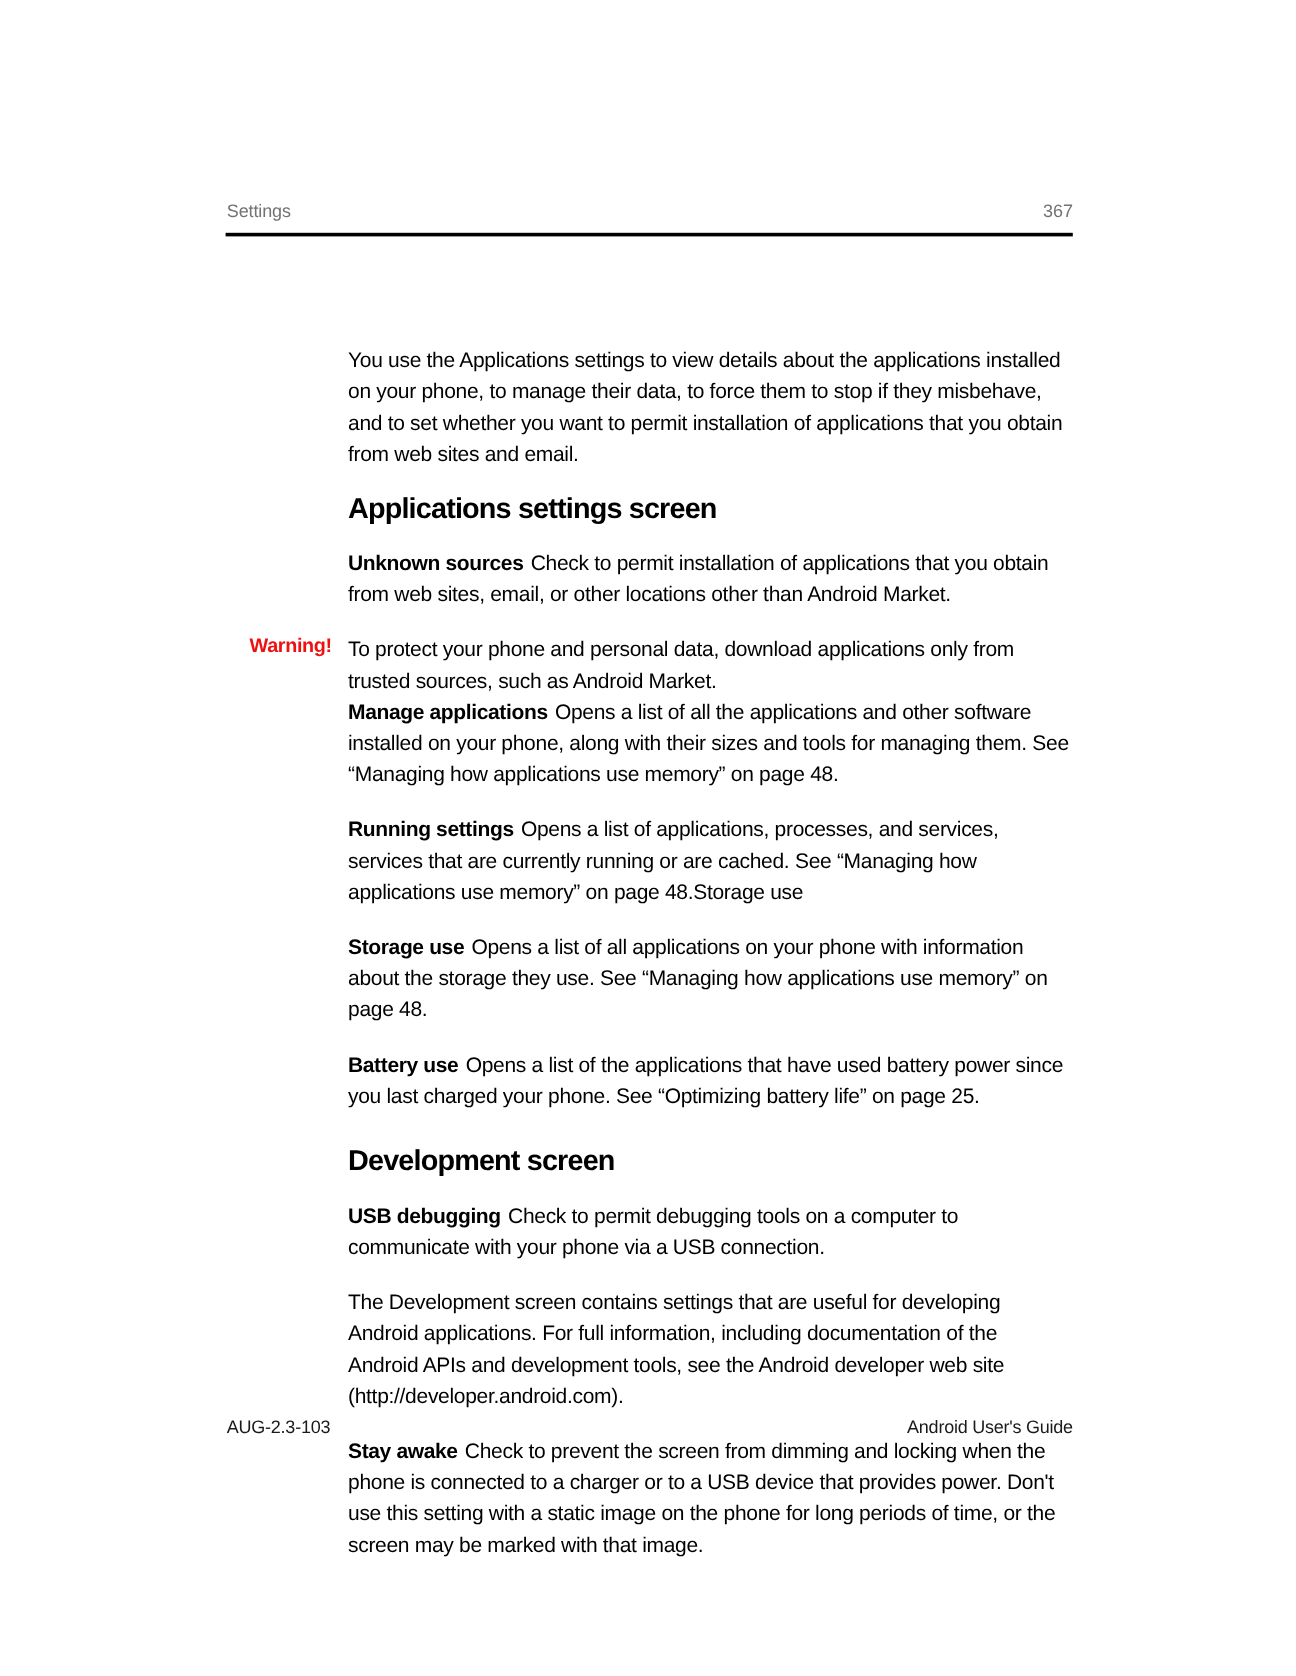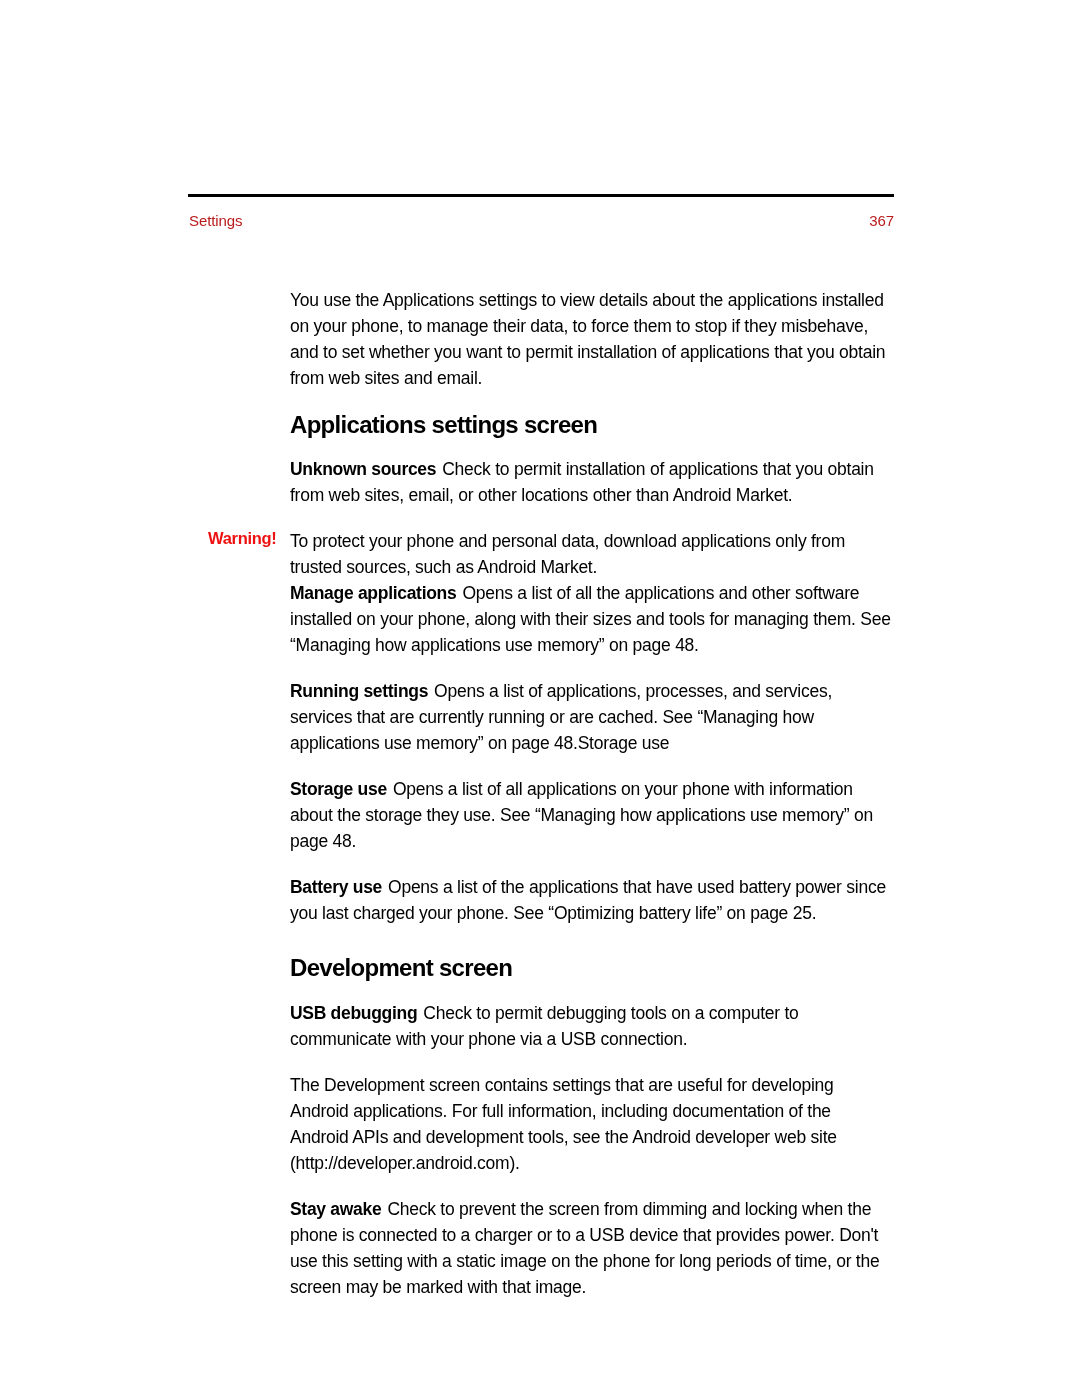--- a/index.html
+++ b/index.html
@@ -29,24 +29,24 @@
   .running-head {
     position: absolute;
     left: 189px;
     top: 168px;
     width: 705px;
     display: flex;
     justify-content: space-between;
     align-items: baseline;
     font-size: 15px;
     letter-spacing: -0.1px;
-    color: #b91c1c;
+    color: #737373;
   }
   .running-head .rh-left { white-space: nowrap; }
-  .running-head .rh-right { white-space: nowrap; margin-top: 44px; }
+  .running-head .rh-right { white-space: nowrap; }
 
   .head-rule {
     position: absolute;
     left: 188px;
     top: 194px;
     width: 706px;
     height: 3px;
     background: #000000;
   }
 
@@ -165,14 +165,18 @@
     <h2 class="section spaced-more">Development screen</h2>
 
     <p class="body"><span class="term">USB debugging</span><span class="term-gap"></span><span>Check to permit debugging tools on a computer to communicate with your phone via a USB connection.</span></p>
 
     <p class="body">The Development screen contains settings that are useful for developing Android applications. For full information, including documentation of the Android APIs and development tools, see the Android developer web site (http://developer.android.com).</p>
 
     <p class="body"><span class="term">Stay awake</span><span class="term-gap"></span><span>Check to prevent the screen from dimming and locking when the phone is connected to a charger or to a USB device that provides power. Don't use this setting with a static image on the phone for long periods of time, or the screen may be marked with that image.</span></p>
 
   </div>
 
+  <div class="footer">
+    <span>AUG-2.3-103</span>
+    <span>Android User's Guide</span>
+  </div>
 
 </div>
 
 </body></html>

